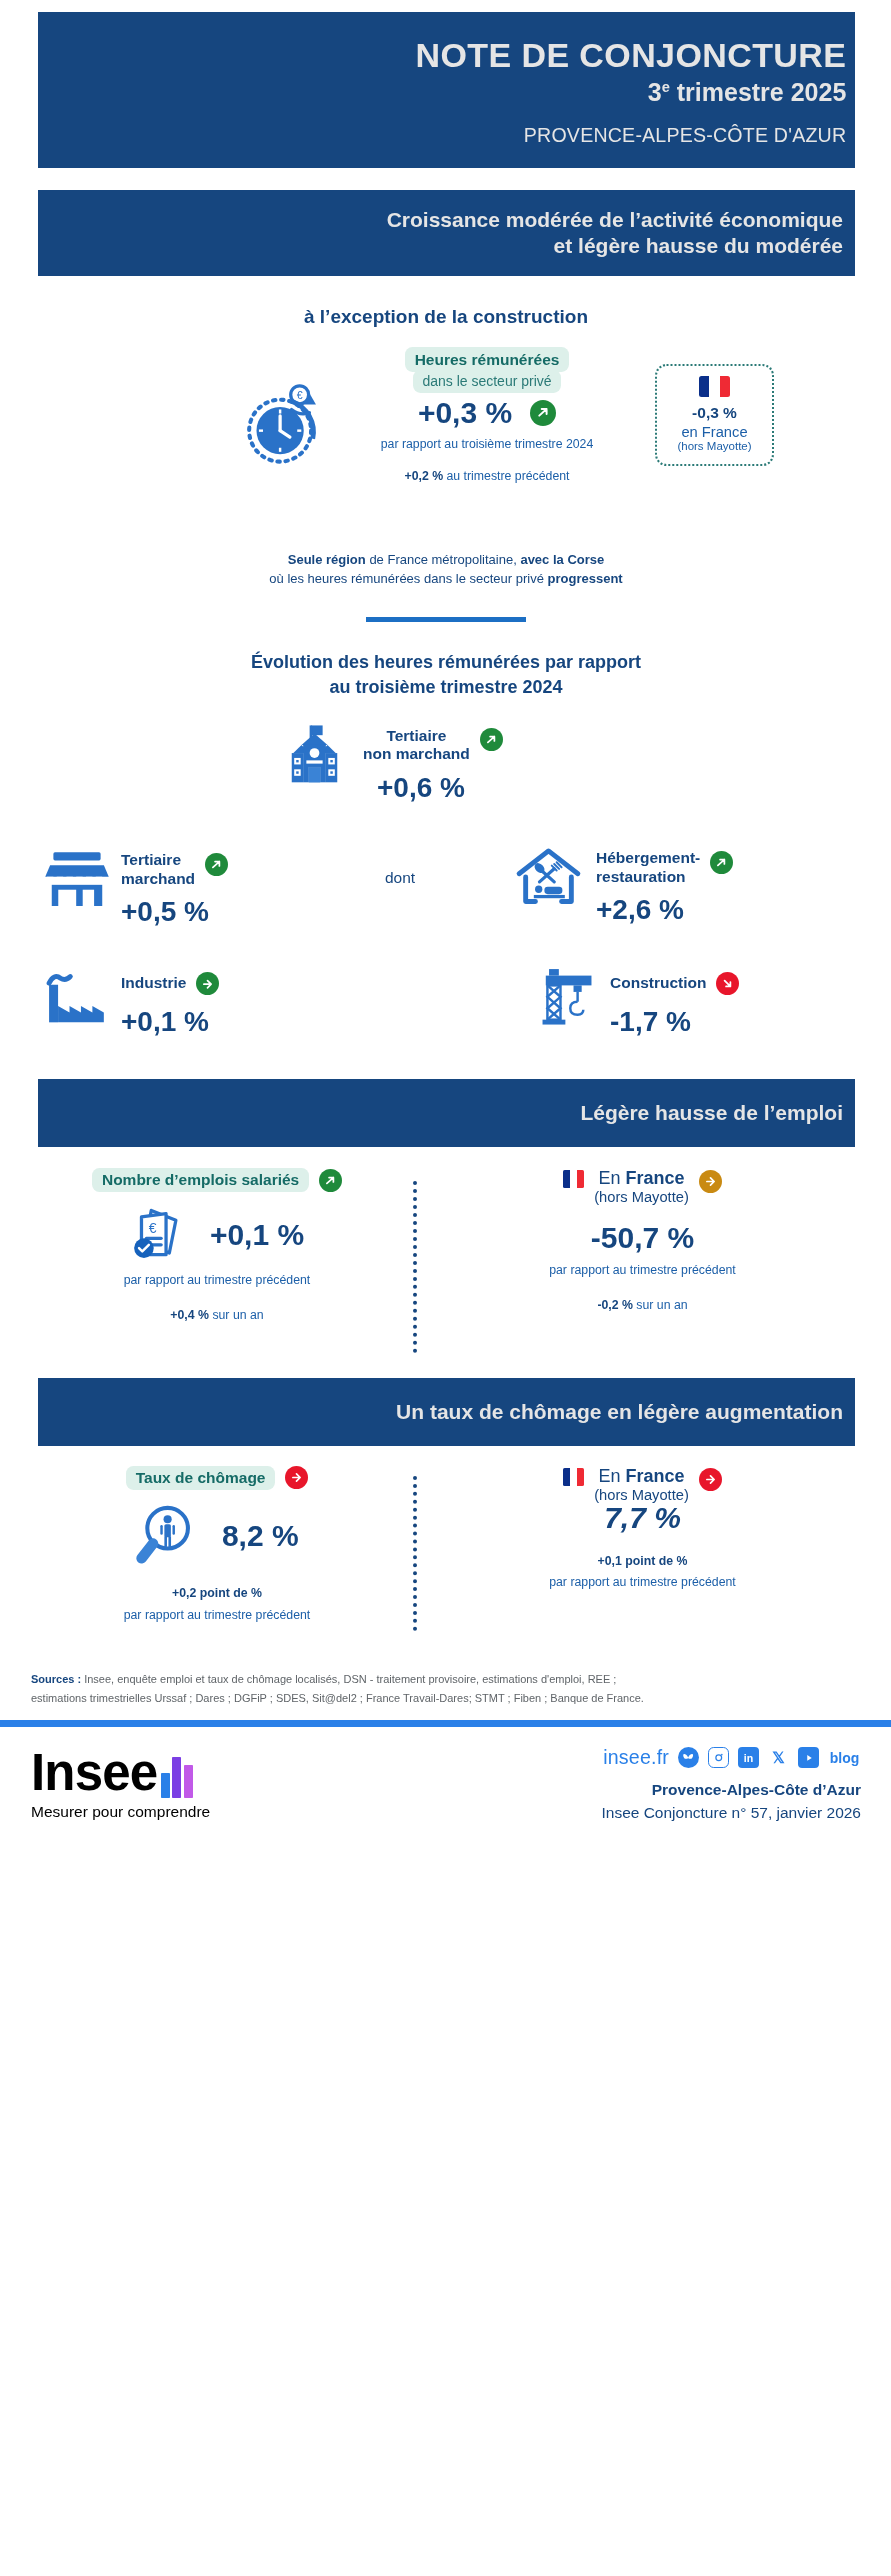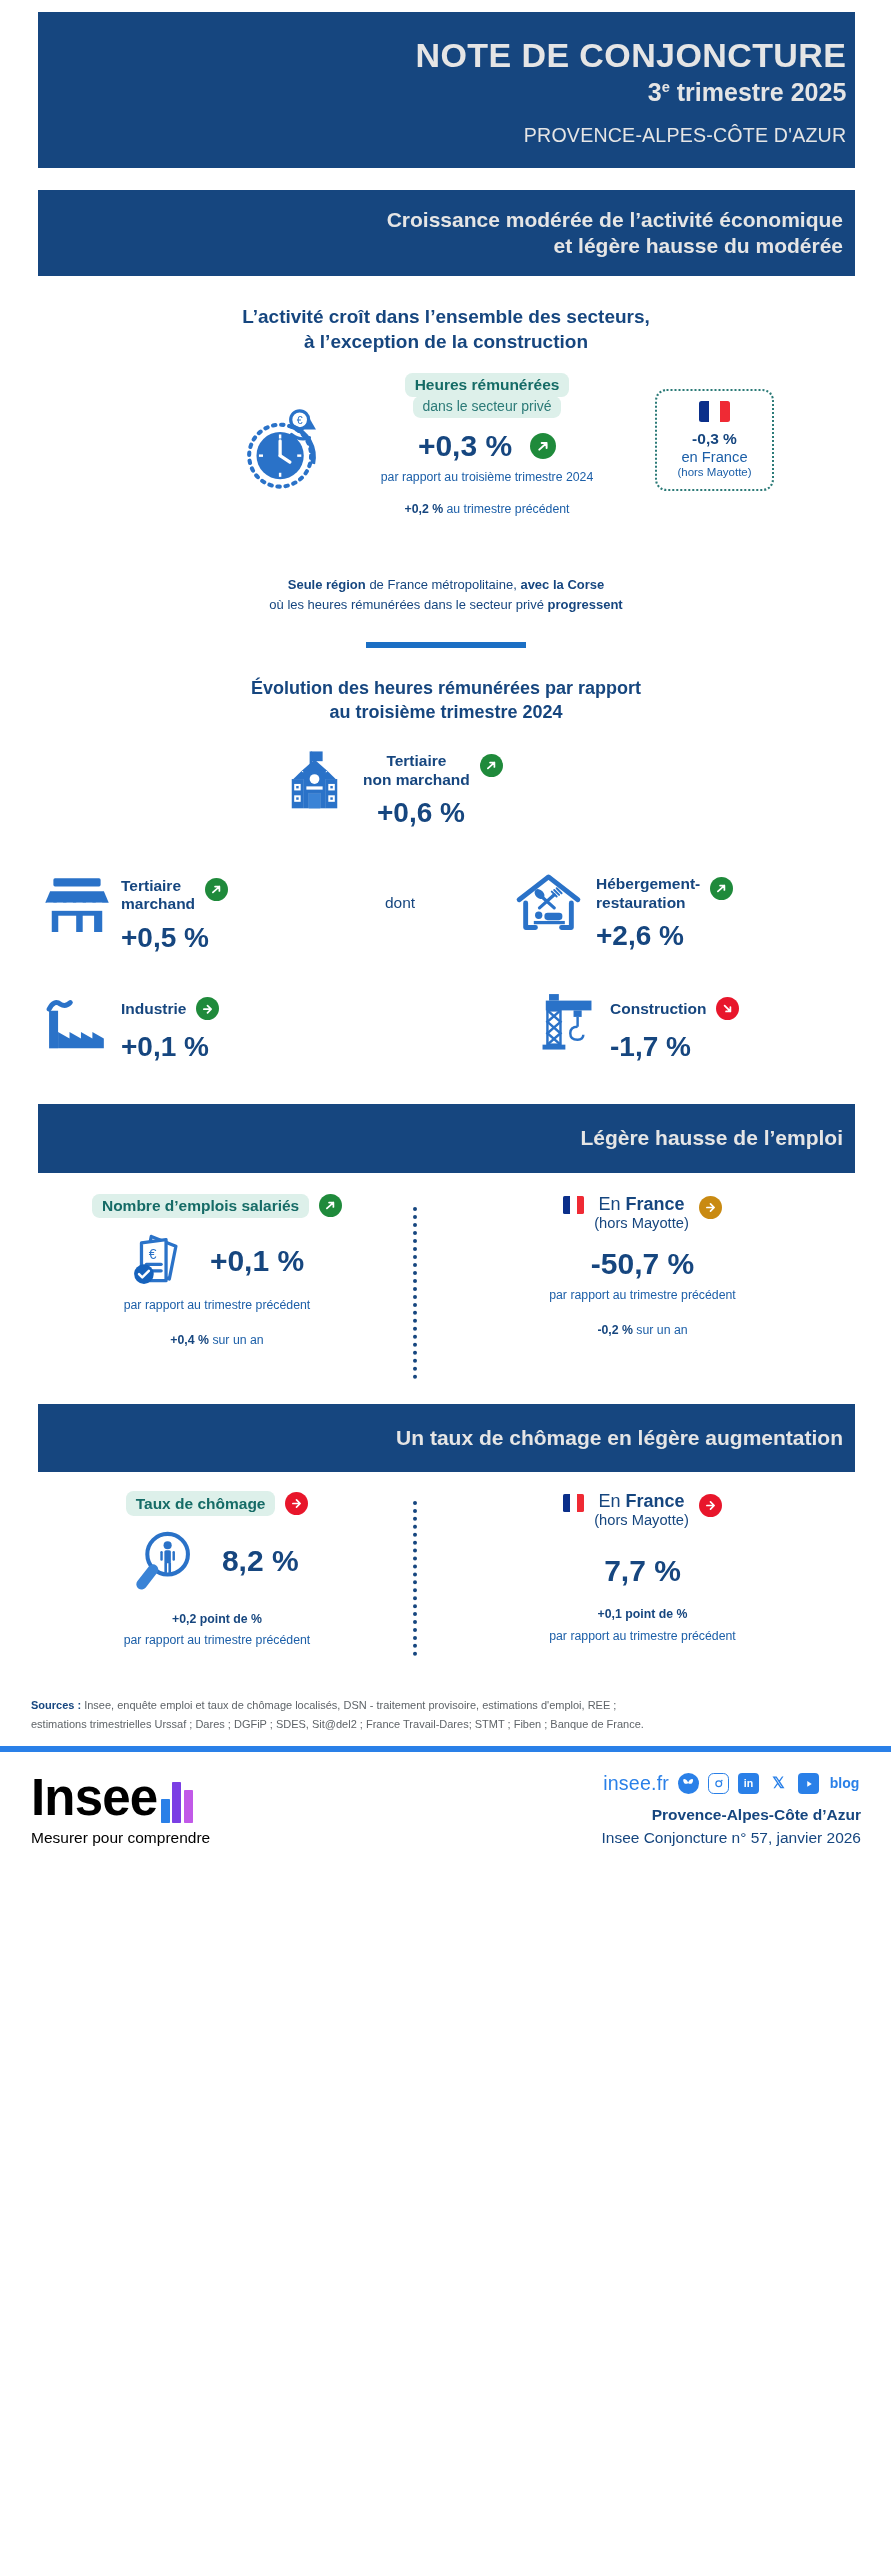--- a/index.html
+++ b/index.html
@@ -176,21 +176,20 @@
     <div class="title-sub"><span>3</span><sup>e</sup><span> trimestre 2025</span></div>
     <div class="title-region">PROVENCE-ALPES-CÔTE D'AZUR</div>
   </div>
 
   <div class="banner section-banner">
     <div>Croissance modérée de l’activité économique</div>
     <div>et légère hausse du modérée</div>
   </div>
 
   <div class="h2" style="margin-top:28px">
-    <div>L’activité croît dans l’ensemble des secteurs,</div>
     <div>à l’exception de la construction</div>
   </div>
 
   <div style="position:relative; height:164px; margin-top:11.5px;">
 
     <div class="abs" style="left:241px; top:39px;">
       <svg class="ic" width="88" height="85" viewBox="0 0 108 104">
         <g fill="none" stroke="#2a72c8" stroke-width="5">
           <circle cx="48" cy="62" r="38" stroke-dasharray="3 7" stroke-linecap="round"></circle>
           <path d="M88 72 A40 40 0 0 0 62 26" stroke-width="6"></path>
@@ -211,21 +210,21 @@
           <path d="M62 36 q10 8 22 4"></path>
           <circle cx="72" cy="18" r="11"></circle>
         </g>
         <text x="72" y="23" font-size="13" fill="#2a72c8" text-anchor="middle" font-family="Liberation Sans, sans-serif">€</text>
       </svg>
     </div>
 
     <div class="abs" style="left:352px; top:6.5px; width:270px; text-align:center;">
       <div class="pill">Heures rémunérées</div>
       <div style="margin-top:-1.6px;"><span class="pill-sub">dans le secteur privé</span></div>
-      <div class="row" style="margin-top:13px; gap:18px;">
+      <div class="row" style="margin-top:5px; gap:18px;">
         <span class="bigval">+0,3 %</span>
         <span class="arrow up" style="width:26px;height:26px;">
           <svg width="14.7" height="14.7" viewBox="0 0 18 18">
               <path d="M4 13 L13 5 M7 5 L13 5 L13 11" stroke="#fff" stroke-width="2.4" fill="none" stroke-linecap="round" stroke-linejoin="round"></path>
             </svg>
         </span>
       </div>
       <div class="note" style="margin-top:9px;">par rapport au troisième trimestre 2024</div>
       <div class="note" style="margin-top:18px;"><b>+0,2 %</b><span> au trimestre précédent</span></div>
     </div>
@@ -519,21 +518,21 @@
         <div style="color:#16467f; font-size:18px; text-align:center;">
           <div><span>En </span><b>France</b></div>
           <div style="font-size:14.7px;">(hors Mayotte)</div>
         </div>
         <span class="arrow down" style="width:23px;height:23px;margin-top:2.5px;">
           <svg width="13" height="13" viewBox="0 0 18 18">
               <path d="M4 9 L13 9 M9 4 L14 9 L9 14" stroke="#fff" stroke-width="2.4" fill="none" stroke-linecap="round" stroke-linejoin="round"></path>
             </svg>
         </span>
       </div>
-      <div class="bigval" style="margin-top:28px;">7,7 %</div>
+      <div class="bigval" style="font-style:italic;">7,7 %</div>
       <div class="note" style="margin-top:21px;"><b>+0,1 point de %</b></div>
       <div class="note" style="margin-top:7.4px;">par rapport au trimestre précédent</div>
     </div>
   </div>
 
   <div class="sources" style="margin-top:24.5px;">
     <div><b>Sources :</b><span> Insee, enquête emploi et taux de chômage localisés, DSN - traitement provisoire, estimations d'emploi, REE ;</span></div>
     <div>estimations trimestrielles Urssaf ; Dares ; DGFiP ; SDES, Sit@del2 ; France Travail-Dares; STMT ; Fiben ; Banque de France.</div>
   </div>
 

